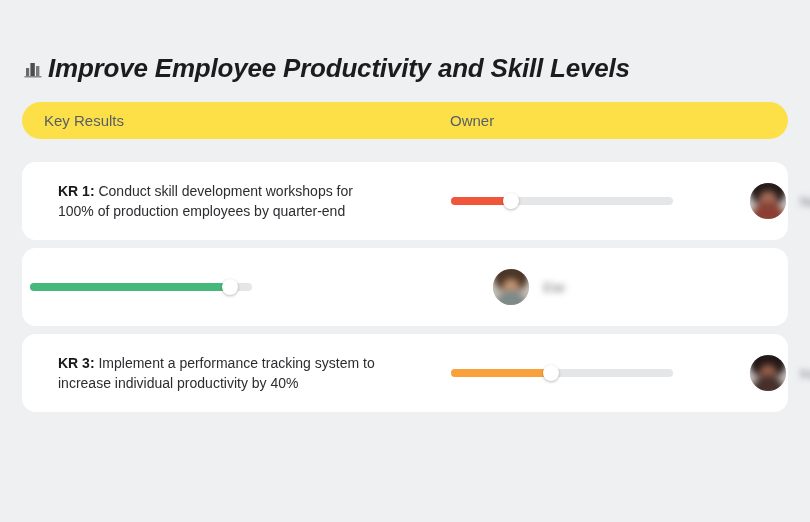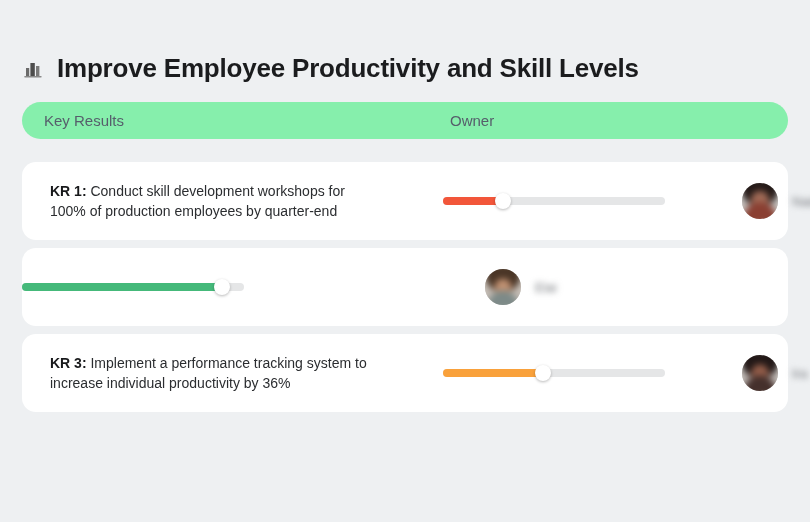--- a/index.html
+++ b/index.html
@@ -12,43 +12,43 @@
   }
   .content{padding:38px 22px 0;}
 
   
   .breadcrumb{display:flex;align-items:center;gap:10px;font-size:13px;}
   .crumb-muted{color:#9a9da3;}
   .crumb-current{color:#3a3d42;}
   .crumb-sep{color:#8d9097;font-size:13px;line-height:1;transform:translateY(-1px);}
 
   
-  .title-row{margin-top:15px;display:flex;align-items:center;gap:11px;}
+  .title-row{margin-top:15px;display:flex;align-items:center;gap:2px;font-style:italic;}
   .title-icon{width:24px;height:24px;flex:0 0 auto;display:inline-flex;}
   .page-title{font-size:26px;font-weight:700;color:#1b1c1e;letter-spacing:-0.2px;}
 
   
   .section-label{margin-top:33px;font-size:13px;color:#8f9299;letter-spacing:.2px;}
 
   
   .cols{display:grid;grid-template-columns:386px 222px auto;align-items:center;}
 
   
   .header-band{
-    margin-top:18px;height:37px;border-radius:18.5px;background:#86efac;
+    margin-top:18px;height:37px;border-radius:18.5px;background:#fde047;
   }
   .header-band .h-key{padding-left:22px;font-size:15px;color:#565e6b;}
   .header-band .h-status{font-size:15px;color:#565e6b;padding-left:7px;}
   .header-band .h-owner{font-size:15px;color:#565e6b;padding-left:42px;}
 
   
   .rows{margin-top:23px;display:flex;flex-direction:column;gap:8px;}
   .row-card{
     background:#ffffff;border-radius:14px;min-height:78px;box-sizing:border-box;
-    padding:9px 0;
+    padding:9px 8px;
     gap:35px;
   }
   .kr-text{padding:0 34px 0 28px;font-size:14px;line-height:20px;color:#2b2d30;}
   .kr-label{font-weight:700;color:#18191b;}
 
   
   .progress{position:relative;width:222px;height:16px;}
   .track{position:absolute;top:4px;left:0;width:100%;height:8px;border-radius:4px;background:#e5e6e7;}
   .fill{position:absolute;top:4px;left:0;height:8px;border-radius:4px;background:#ccc;}
   .knob{
@@ -129,21 +129,21 @@
       <div class="owner-cell">
         <div class="avatar av2">
             <div class="ph"></div>
           </div>
         <span class="owner-name">Elai</span>
       </div>
     </div>
 
     <div class="row-card cols">
       <div class="kr-text">
-        <span class="kr-label">KR 3:</span><span> Implement a performance tracking system to increase individual productivity by 36%</span>
+        <span class="kr-label">KR 3:</span><span> Implement a performance tracking system to increase individual productivity by 40%</span>
       </div>
       <div class="progress">
         <div class="track"></div>
         <div class="fill" style="width: 45%; background: rgb(249, 161, 59);"></div>
         <div class="knob" style="left: calc(45% - 8px);"></div>
       </div>
       <div class="owner-cell">
         <div class="avatar av3">
             <div class="ph"></div>
           </div>

